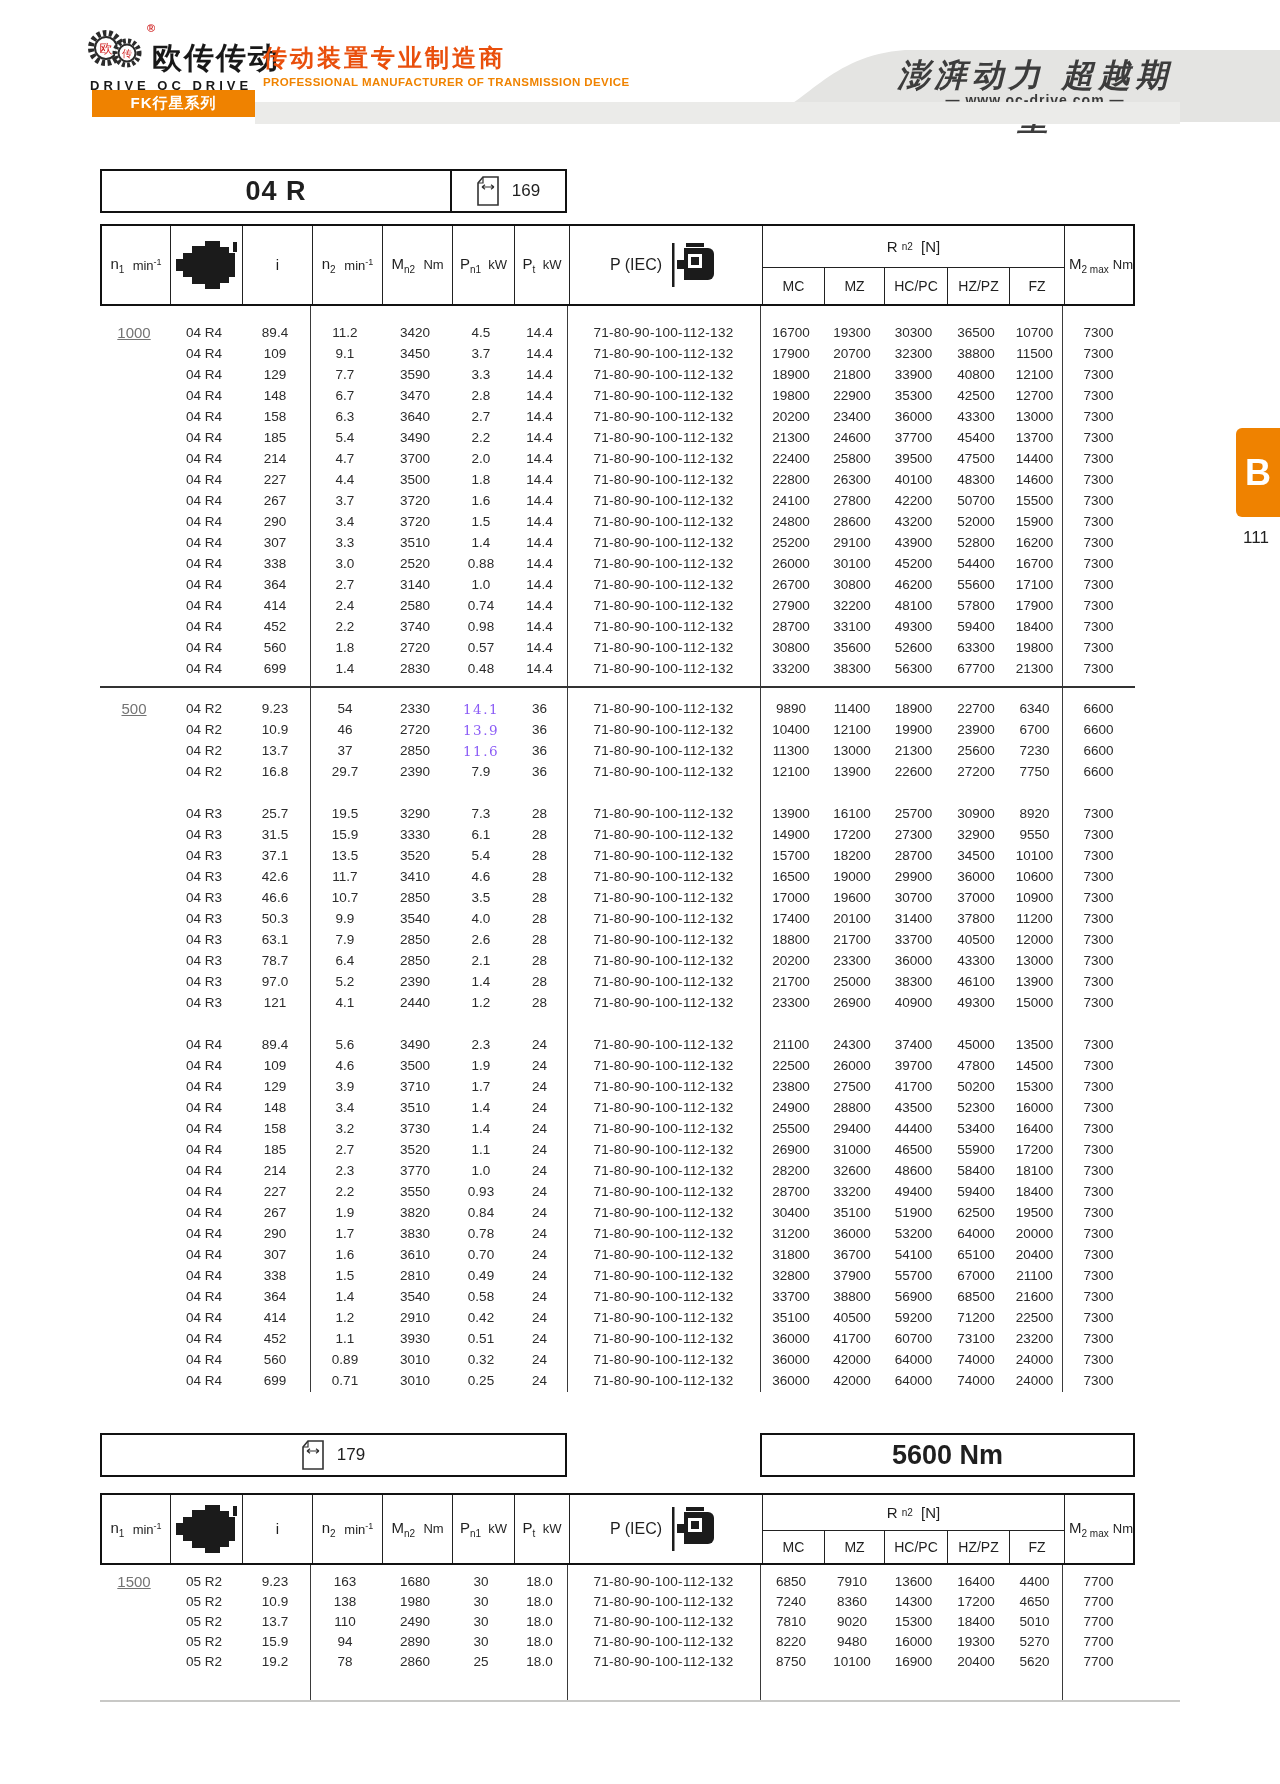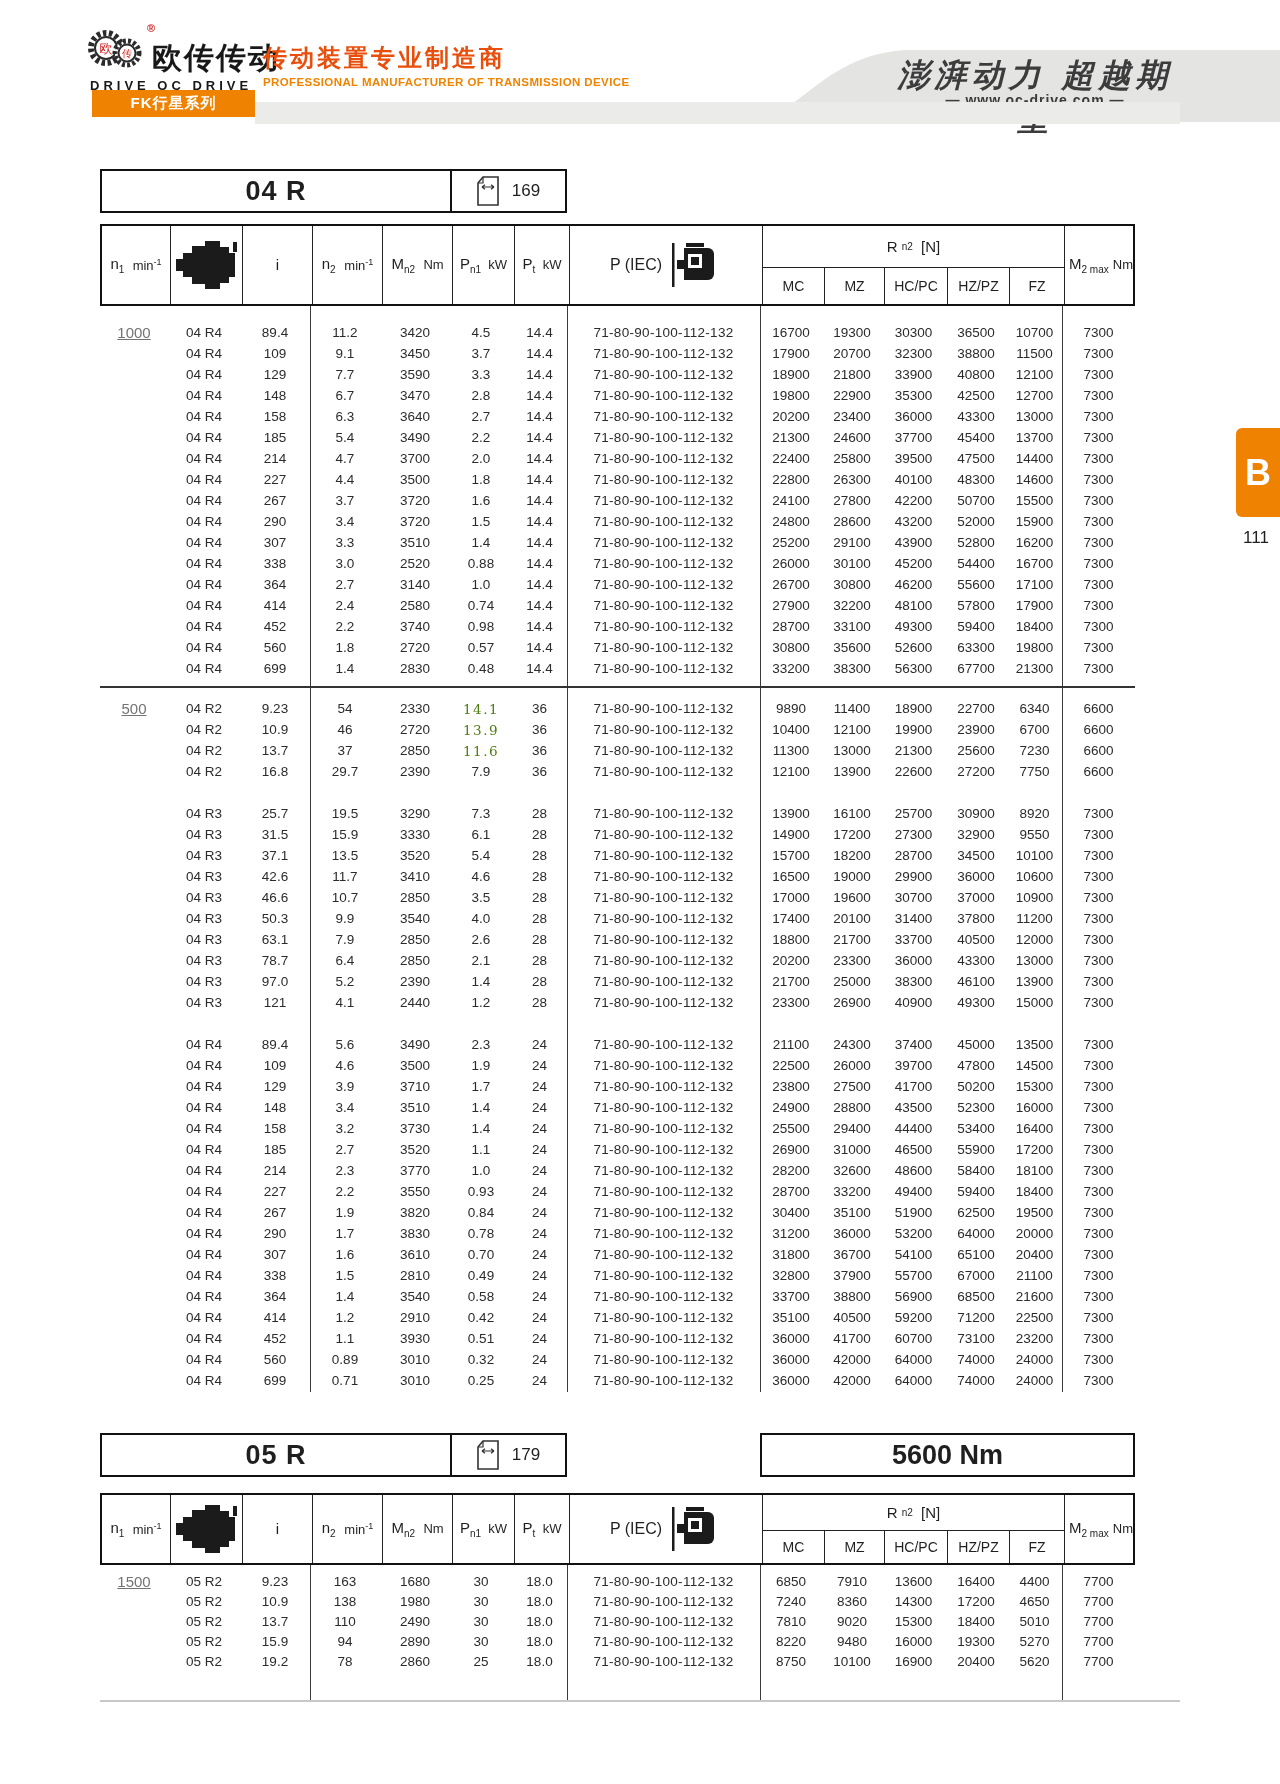--- a/index.html
+++ b/index.html
@@ -50,21 +50,21 @@
   .rn2top{flex-direction:row;gap:4px;border-bottom:1px solid #222;}
   .rn2sub{font-size:14px;}
   .piec{flex-direction:row;gap:10px;font-size:16px;}
   .tbody{position:absolute;left:0;top:0;width:1035px;}
   .vline{position:absolute;width:1px;background:#3a3a3a;}
   .hsep{position:absolute;left:0;width:1035px;height:2px;background:#333;}
   .trow{position:absolute;left:0;width:1035px;display:grid;align-items:center;}
   .tc{text-align:center;font-size:13.5px;color:#2b2b2b;white-space:nowrap;min-width:0;}
   .tc-n1{font-size:15px;color:#737373;text-decoration:underline;}
   .tc-p-iec{letter-spacing:0.3px;}
-  .serif{font-family:"DejaVu Serif",serif;letter-spacing:1.5px;color:#4d7c0f;}
+  .serif{font-family:"DejaVu Serif",serif;letter-spacing:1.5px;color:#8b5cf6;}
   .bottom-rule{position:absolute;left:100px;top:1700px;width:1080px;height:2px;background:#c8c8c6;}
 </style>
 </head>
 <body>
 
 <div class="page">
 
   <svg class="logo-gears" width="58" height="58" viewBox="0 0 58 58">
     <circle cx="20" cy="24" r="15" fill="#fff" stroke="#2b2b2b" stroke-width="6" stroke-dasharray="3.5 2.6"></circle>
     <circle cx="20" cy="24" r="11" fill="#fff" stroke="#2b2b2b" stroke-width="2"></circle>
@@ -931,21 +931,20 @@
           <div class="tc tc-hc-pc">64000</div>
           <div class="tc tc-hz-pz">74000</div>
           <div class="tc tc-fz">24000</div>
           <div class="tc tc-m2max">7300</div>
         </div>
       </div>
   </div>
 
   <div class="section" id="section-1">
     <div class="tb-left">
-      <div class="tb-model">05 R</div>
       <div class="tb-page">
         <svg width="22" height="30" viewBox="0 0 22 30">
           <path d="M6 1 H21 V29 H1 V7 Z" fill="#fff" stroke="#333" stroke-width="1.6"></path>
           <path d="M6 1 L6 7 L1 7" fill="none" stroke="#333" stroke-width="1.2"></path>
           <path d="M5 11 H17 M5 11 l3 -2.2 M5 11 l3 2.2 M17 11 l-3 -2.2 M17 11 l-3 2.2" stroke="#333" stroke-width="1.2" fill="none"></path>
         </svg>
         <span>179</span>
       </div>
     </div>
     <div class="tb-right">5600 Nm</div>

